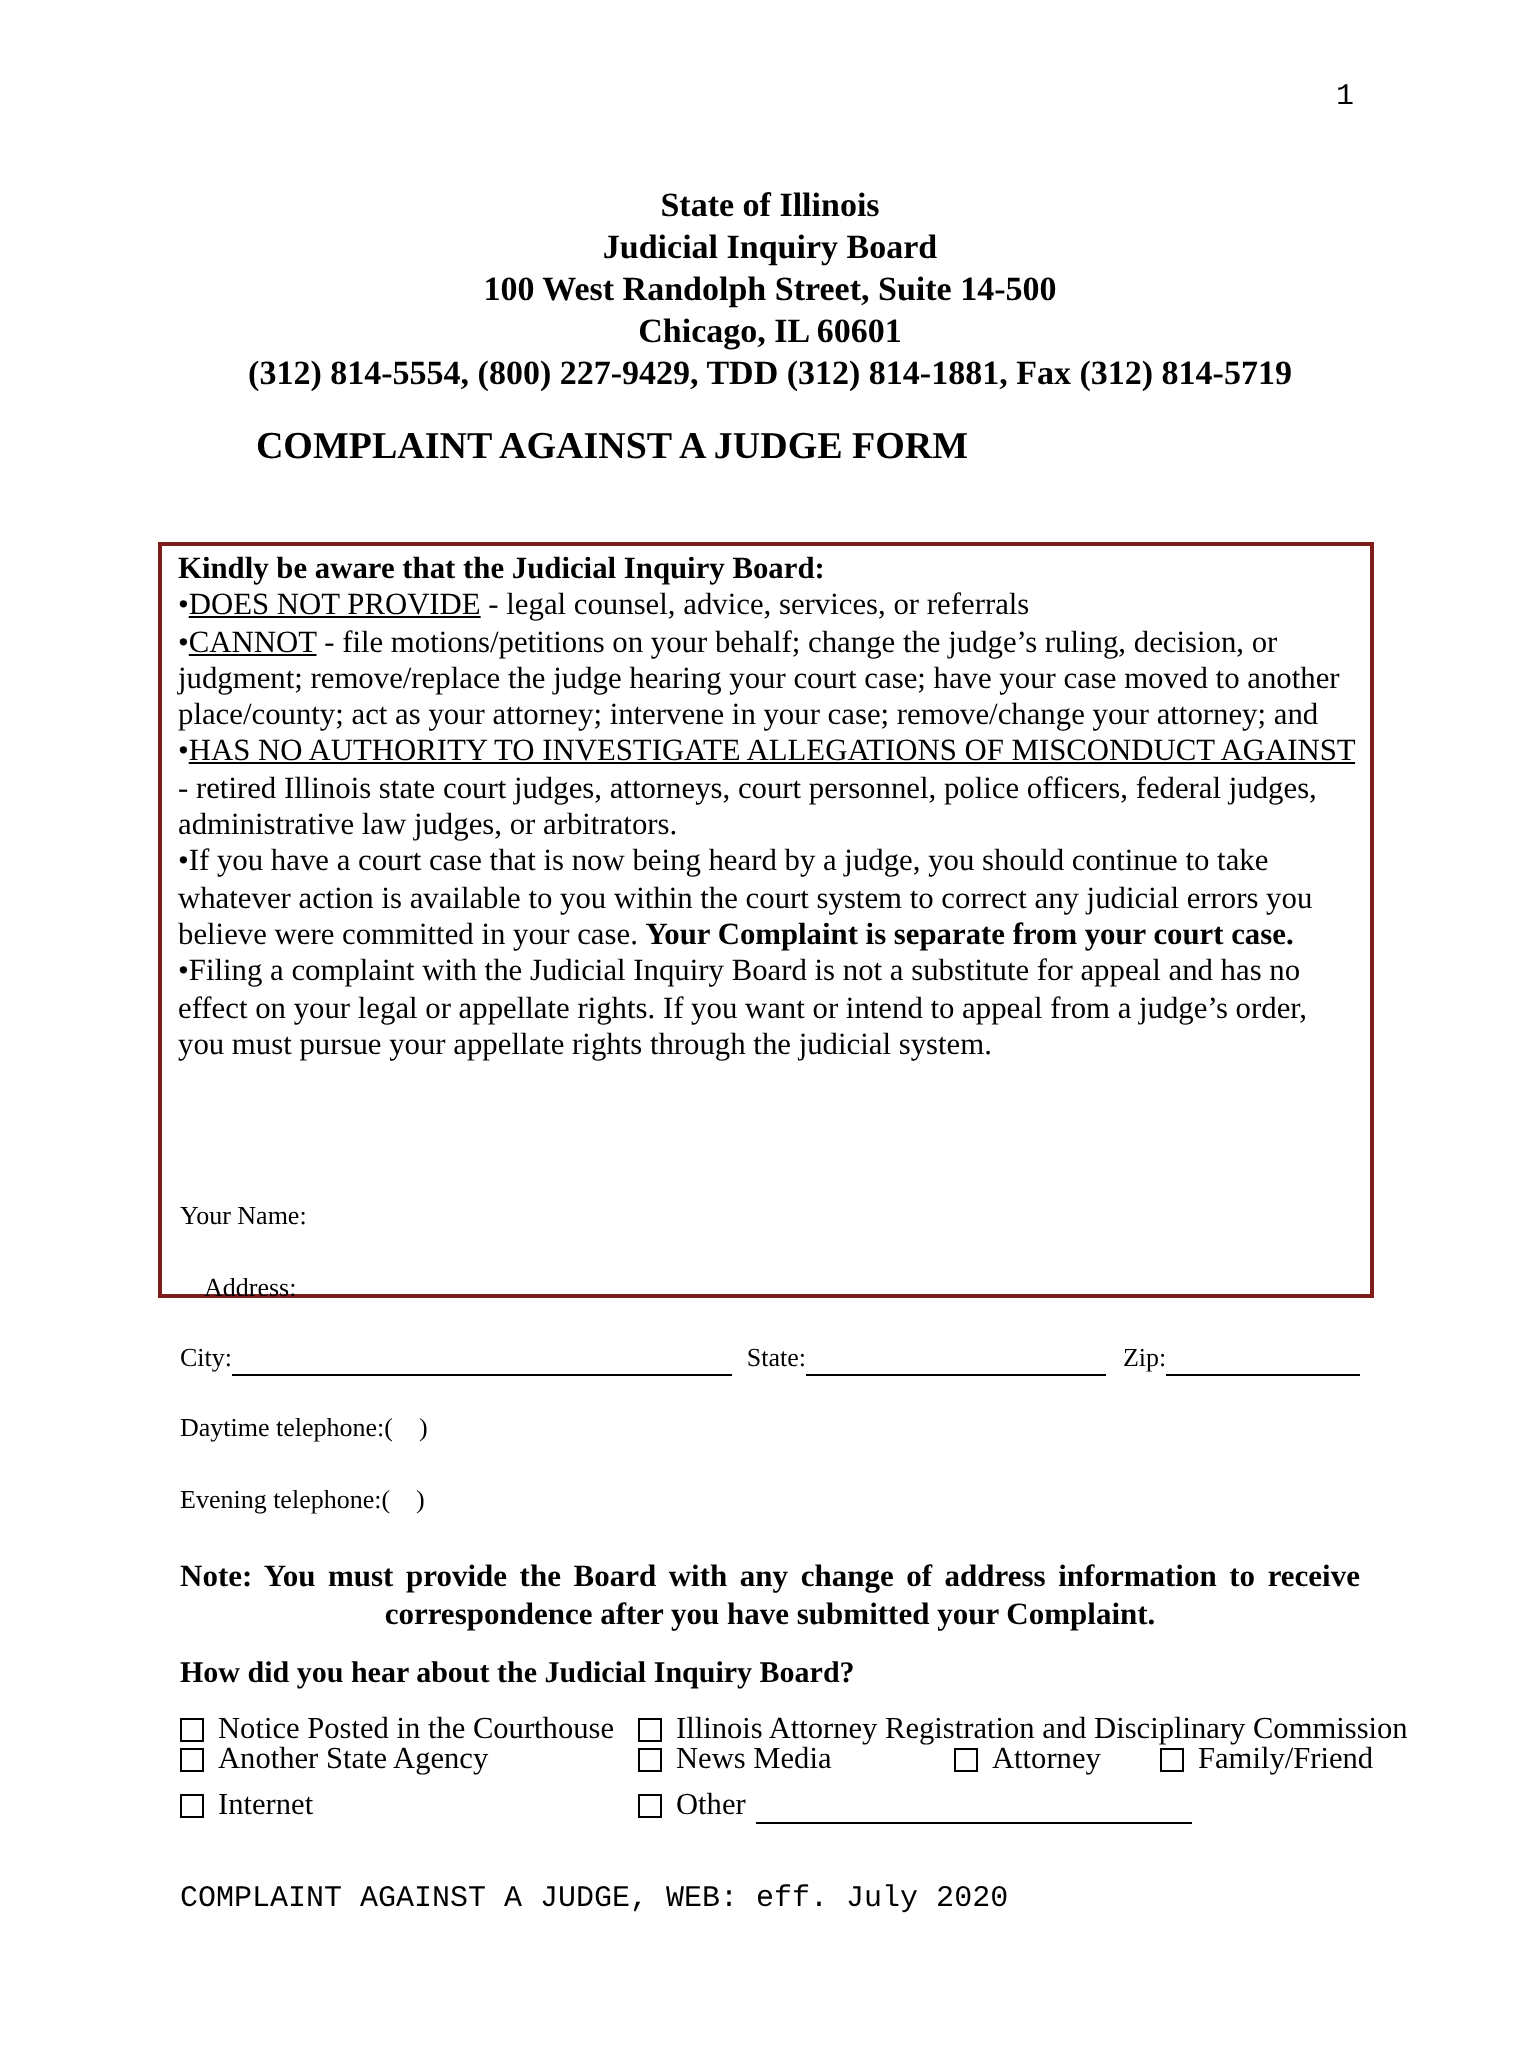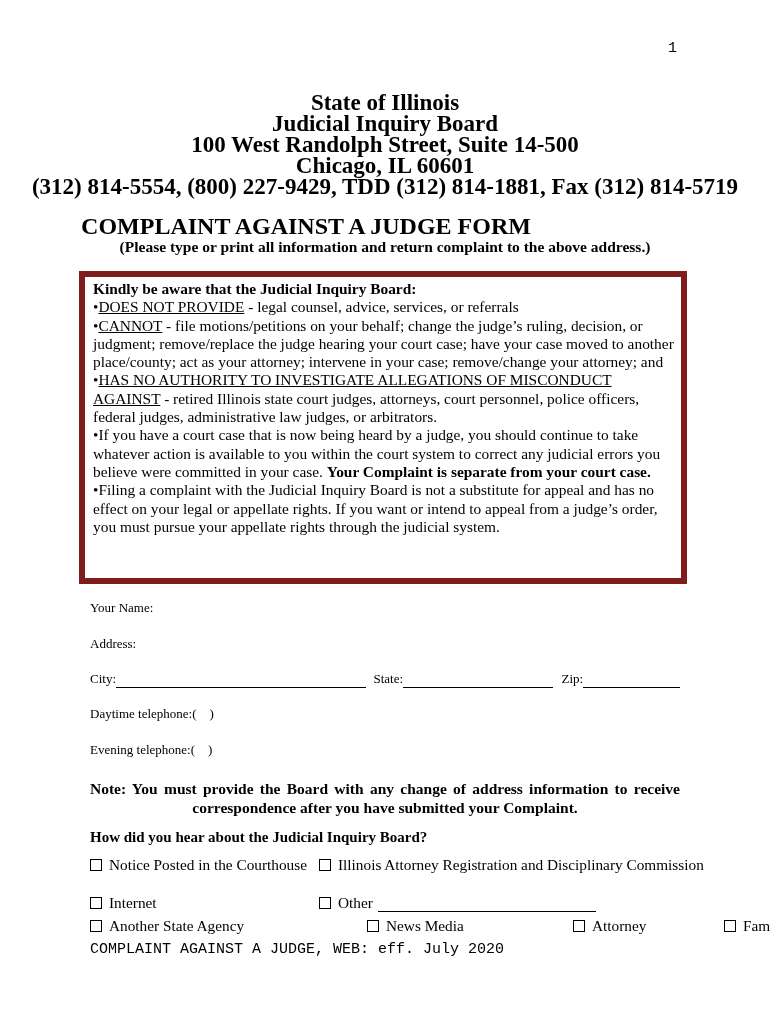--- a/index.html
+++ b/index.html
@@ -14,52 +14,52 @@
   .u{text-decoration:underline;}
 
   .pagenum{
     position:absolute;left:668px;top:40px;
     font-family:"Liberation Mono", monospace;font-size:15px;
   }
 
   .letterhead{
     position:absolute;top:92px;left:0;width:770px;
     text-align:center;font-weight:bold;
-    font-size:23px;line-height:21px;
+    font-size:17px;line-height:21px;
   }
 
   .doc-title{
     position:absolute;top:213px;left:0;width:612px;
-    text-align:center;font-weight:bold;font-size:24px;
+    text-align:center;font-weight:bold;font-size:19px;
   }
   .doc-subtitle{
     position:absolute;top:238px;left:0;width:770px;
     text-align:center;font-weight:bold;font-size:15.5px;
   }
 
   .notice-box{
-    position:absolute;top:271px;left:79px;width:608px;height:313px;
-    box-sizing:border-box;border:6px solid #7f1d1d;
+    position:absolute;top:271px;left:79px;width:608px;height:378px;
+    box-sizing:border-box;border:2px solid #7f1d1d;
     padding:3px 7px 0 8px;
     font-size:15.4px;line-height:18.3px;
     overflow:hidden;
   }
   .notice-box p{margin:0;}
   .sect2-head{margin-top:18px !important;}
 
   .frow{
     position:absolute;left:90px;width:590px;height:18px;
     display:flex;align-items:flex-end;
     font-size:13px;line-height:18px;
   }
   .frow .lbl{white-space:pre;flex:0 0 auto;}
   .fill{border-bottom:1.5px solid #000000;height:17px;}
   .grow{flex:1 1 aupx;}
   .f-name{top:599px;}
-  .f-addr{top:635px;}
+  .f-addr{top:635px;margin-left:12px;}
   .f-city{top:670px;}
   .f-day{top:705px;}
   .f-eve{top:741px;}
   .line-city{flex:243 1 0;}
   .line-state{flex:146 1 0;}
   .line-zip{flex:94 1 0;}
   .ml7{margin-left:7px;text-align:center;}
   .ml8{margin-left:8px;}
 
   .note{
@@ -71,21 +71,21 @@
 
   .question{
     position:absolute;top:829px;left:90px;width:600px;
     font-weight:bold;font-size:15px;
   }
 
   .srow{
     position:absolute;left:90px;width:614px;height:19px;
     display:flex;font-size:15.3px;line-height:19px;
   }
-  .s1{top:855px;}.s2{top:916px;gap:48px;}.s3{top:893px;}
+  .s1{top:855px;}.s2{top:870px;}.s3{top:893px;}
   .opt{display:flex;align-items:center;flex:0 0 auto;}
   .w1{width:229px;}
   .w2{width:138px;}
   .w3{width:103px;padding-left:20px;}
   .cb{
     display:inline-block;flex:0 0 auto;
     width:10px;height:10px;
     border:1.5px solid #000000;
     margin-right:7px;background:#ffffff;
   }
@@ -110,21 +110,20 @@
 
   <div class="letterhead">
     <div>State of Illinois</div>
     <div>Judicial Inquiry Board</div>
     <div>100 West Randolph Street, Suite 14-500</div>
     <div>Chicago, IL 60601</div>
     <div>(312) 814-5554, (800) 227-9429, TDD (312) 814-1881, Fax (312) 814-5719</div>
   </div>
 
   <div class="doc-title">COMPLAINT AGAINST A JUDGE FORM</div>
-  <div class="doc-subtitle">(Please type or print all information and return complaint to the above address.)</div>
 
   <div class="notice-box">
     <p class="b">Kindly be aware that the Judicial Inquiry Board:</p>
     <p><span>•</span><span class="u">DOES NOT PROVIDE</span><span> - legal counsel, advice, services, or referrals</span></p>
     <p><span>•</span><span class="u">CANNOT</span><span> - file motions/petitions on your behalf; change the judge’s ruling, decision, or judgment; remove/replace the judge hearing your court case; have your case moved to another place/county; act as your attorney; intervene in your case; remove/change your attorney; and</span></p>
     <p><span>•</span><span class="u">HAS NO AUTHORITY TO INVESTIGATE ALLEGATIONS OF MISCONDUCT AGAINST</span><span> - retired Illinois state court judges, attorneys, court personnel, police officers, federal judges, administrative law judges, or arbitrators.</span></p>
 
     <p><span>•</span><span>If you have a court case that is now being heard by a judge, you should continue to take whatever action is available to you within the court system to correct any judicial errors you believe were committed in your case. </span><span class="b">Your Complaint is separate from your court case.</span></p>
     <p><span>•</span><span>Filing a complaint with the Judicial Inquiry Board is not a substitute for appeal and has no effect on your legal or appellate rights. If you want or intend to appeal from a judge’s order, you must pursue your appellate rights through the judicial system.</span></p>
   </div>

